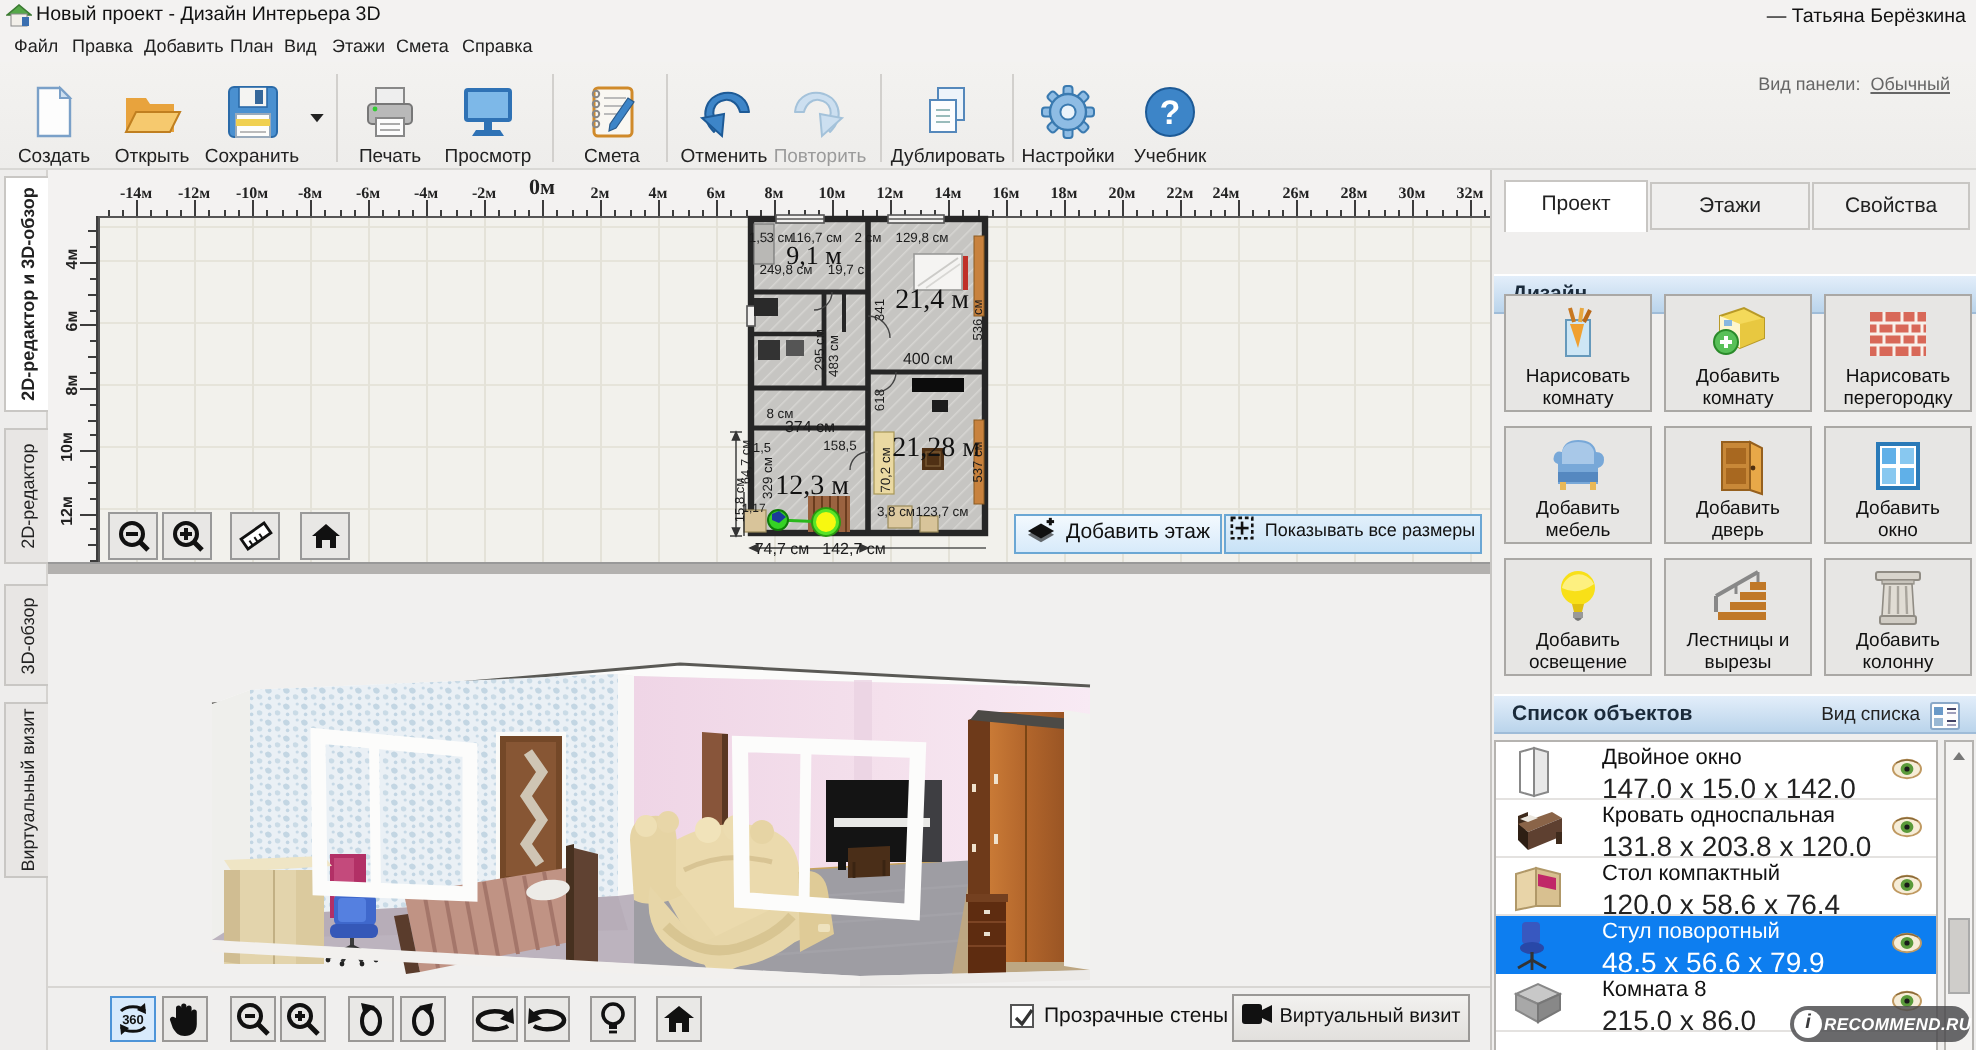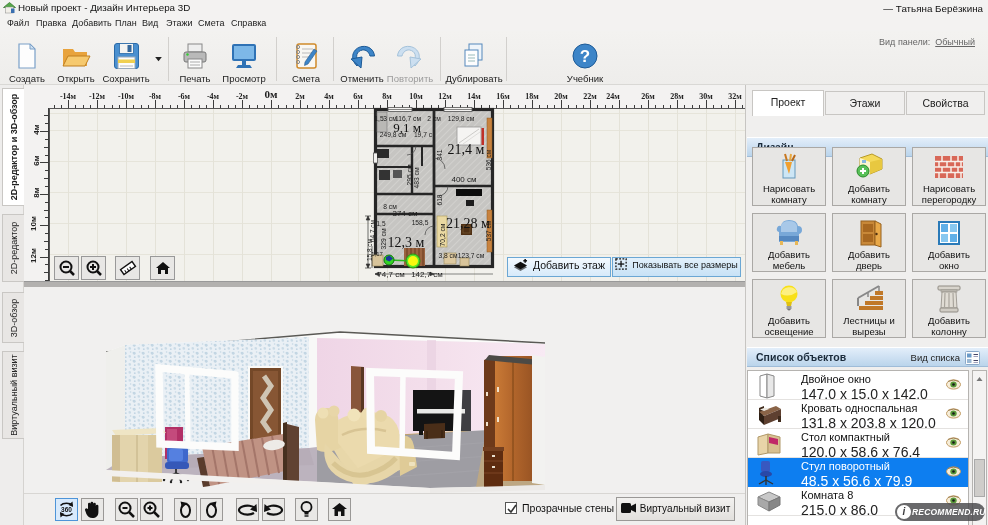--- a/index.html
+++ b/index.html
@@ -194,20 +194,41 @@
         <svg width="28" height="28" viewBox="0 0 28 28">
           <rect x="9" y="2" width="13" height="16" fill="#eef4fa" stroke="#5588bb"></rect>
           <rect x="5" y="8" width="13" height="16" fill="#fdfdfe" stroke="#5588bb"></rect>
           <line x1="8" y1="13" x2="15" y2="13" stroke="#9bb"></line>
           <line x1="8" y1="16" x2="15" y2="16" stroke="#9bb"></line>
           <line x1="8" y1="19" x2="15" y2="19" stroke="#9bb"></line>
         </svg>
         <div class="cap">Дублировать</div>
       </div>
     <div class="tsep" style="left:506px"></div>
+    <div class="tbtn" style="left:534px">
+        <svg width="28" height="28" viewBox="0 0 28 28">
+          <g fill="#8ebce4" stroke="#3a7ab0" stroke-width="1">
+            <g id="teeth">
+              <rect x="11.75" y="1" width="4.5" height="6" rx="1.5"></rect>
+              <rect x="11.75" y="21" width="4.5" height="6" rx="1.5"></rect>
+              <rect x="1" y="11.75" width="6" height="4.5" rx="1.5"></rect>
+              <rect x="21" y="11.75" width="6" height="4.5" rx="1.5"></rect>
+              <g transform="rotate(45 14 14)">
+                <rect x="11.75" y="1" width="4.5" height="6" rx="1.5"></rect>
+                <rect x="11.75" y="21" width="4.5" height="6" rx="1.5"></rect>
+                <rect x="1" y="11.75" width="6" height="4.5" rx="1.5"></rect>
+                <rect x="21" y="11.75" width="6" height="4.5" rx="1.5"></rect>
+              </g>
+            </g>
+            <circle cx="14" cy="14" r="9" stroke-width="1.2"></circle>
+            <circle cx="14" cy="14" r="3.8" fill="#eaf3fa"></circle>
+          </g>
+        </svg>
+        <div class="cap">Настройки</div>
+      </div>
     <div class="tbtn" style="left:585px">
         <svg width="28" height="28" viewBox="0 0 28 28">
           <circle cx="14" cy="14" r="12" fill="#3d85c8" stroke="#1d5a96"></circle>
           <text x="14" y="20" font-size="17" font-weight="bold" fill="#fff" text-anchor="middle" font-family="Liberation Sans">?</text>
         </svg>
         <div class="cap">Учебник</div>
       </div>
     <span id="vidpaneli" class="abs">Вид панели:&nbsp; <a>Обычный</a></span>
   </div>
 

